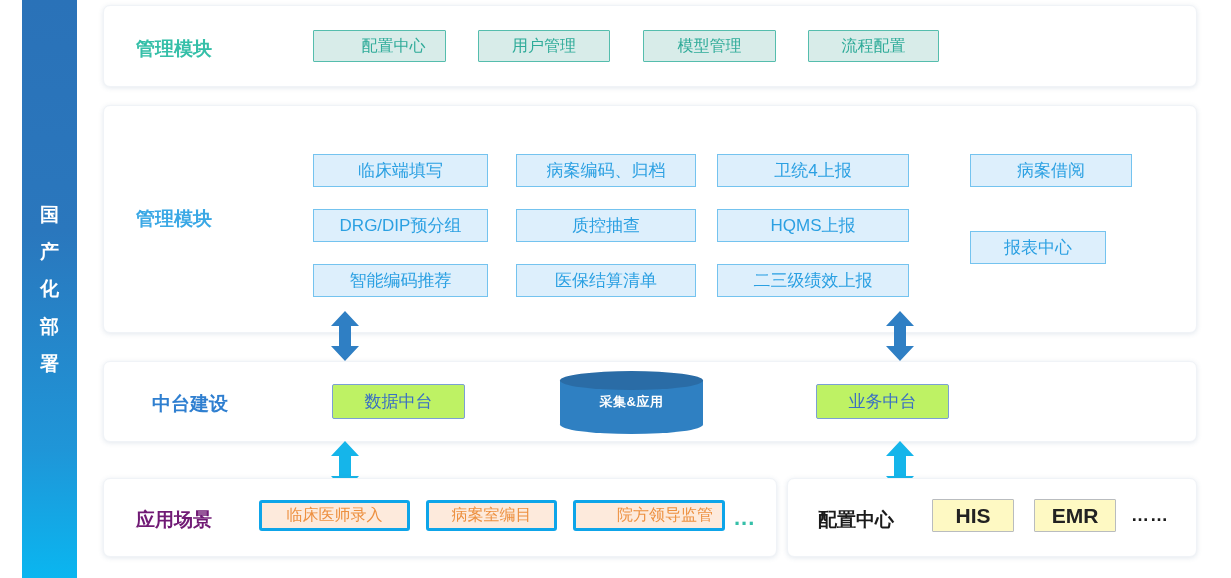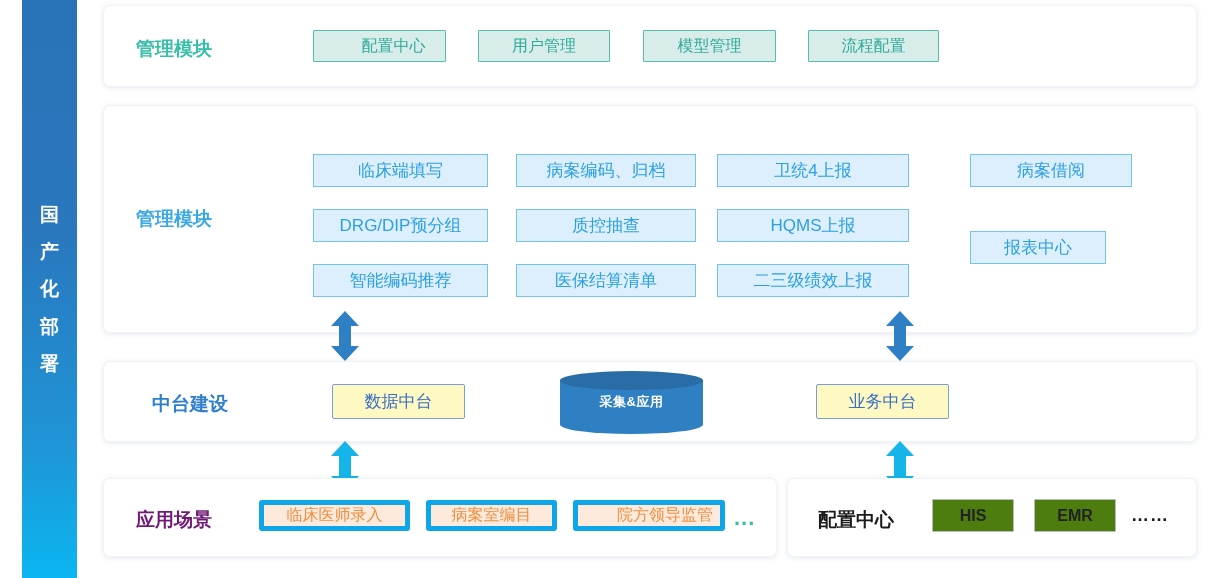--- a/index.html
+++ b/index.html
@@ -39,30 +39,30 @@
   }
   .chip-teal{
     background:#d8ece9;border:1px solid #55bdad;color:#2fab99;
     font-size:16px;border-radius:1px;
   }
   .chip-blue{
     background:#ddeffc;border:1px solid #74c3ef;color:#2ba0e2;
     font-size:17px;border-radius:0;
   }
   .chip-mid{
-    background:#fef9c3;border:1px solid #7b9fd4;color:#3a6fc4;
+    background:#bef264;border:1px solid #7b9fd4;color:#3a6fc4;
     font-size:17px;border-radius:2px;
   }
   .chip-orange{
-    background:#fdeadc;border:5px solid #0ea5e9;color:#ed9040;
+    background:#fdeadc;border:3px solid #0ea5e9;color:#ed9040;
     font-size:16px;border-radius:3px;
   }
   .chip-gray{
-    background:#4d7c0f;border:1px solid #b9bcbf;color:#222;
-    font-size:16px;border-radius:1px;font-weight:bold;
+    background:#fef9c3;border:1px solid #b9bcbf;color:#222;
+    font-size:21px;border-radius:1px;font-weight:bold;
   }
 
   
   .cylinder{position:absolute;width:143px;height:62px;}
   .cyl-body{
     position:absolute;left:0;top:9px;width:143px;height:44px;
     background:#2f80c2;
   }
   .cyl-top{
     position:absolute;left:0;top:0;width:143px;height:19px;

